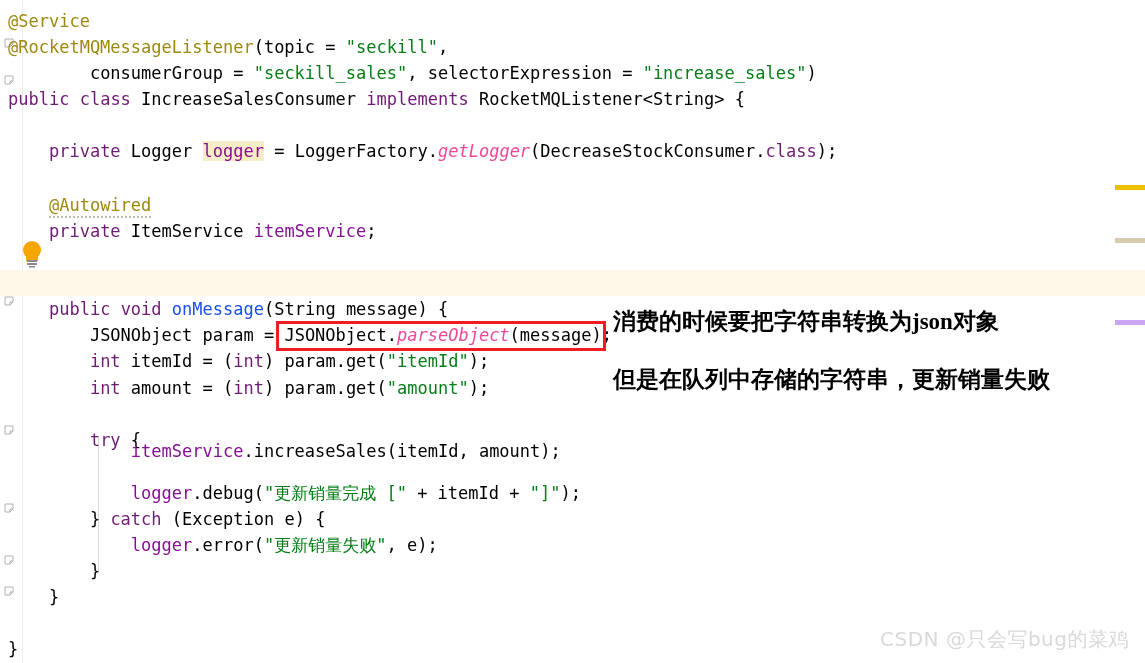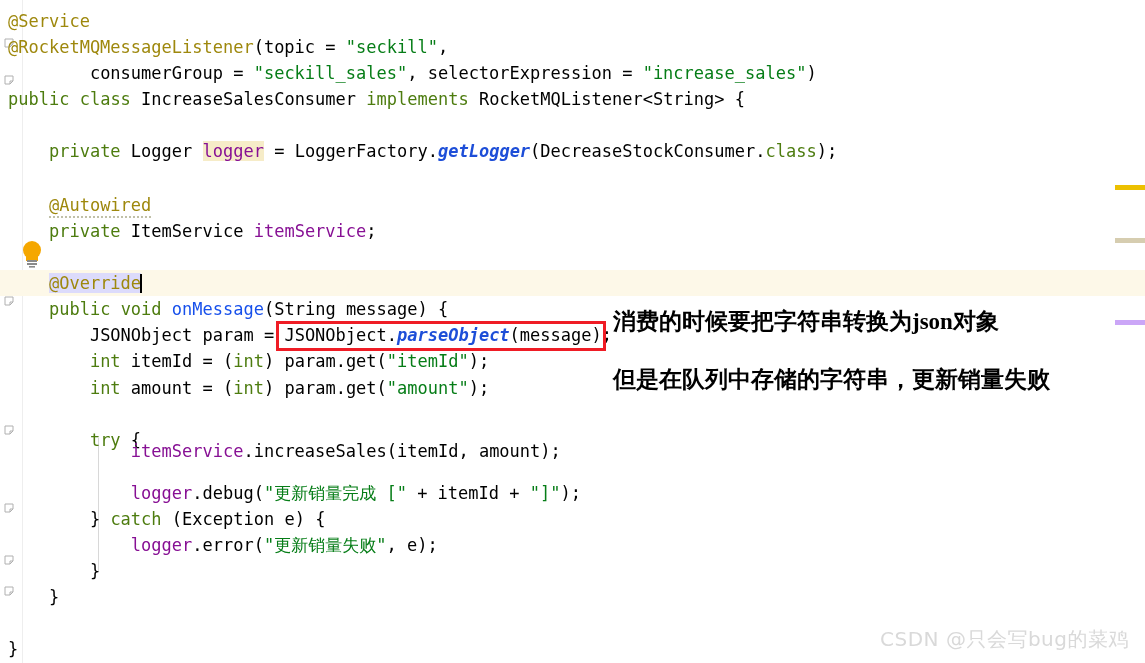--- a/index.html
+++ b/index.html
@@ -60,25 +60,25 @@
     height: 26px;
     line-height: 26px;
     white-space: pre;
     font-size: 17px;
     letter-spacing: 0px;
     color: #000000;
   }
   .line .ind { color: transparent; }
 
   
-  .kw      { color: #4d7c0f; }
+  .kw      { color: #701a75; }
   .anno    { color: #9e880d; }
   .str     { color: #067d17; }
   .field   { color: #871094; }
-  .static-i{ color: #1d4ed8; font-style: italic; font-weight: bold; }
+  .static-i{ color: #ec4899; font-style: italic; }
   .plain   { color: #000000; }
   .num     { color: #1750eb; }
 
   
   .line-highlight {
     position: absolute;
     left: 0;
     width: 1127px;
     height: 26px;
     background: #fdf8e8;
@@ -231,21 +231,20 @@
     <div class="line" style="left:8px; top:60px;"><span class="ind">        </span><span class="plain">consumerGroup</span><span class="plain"> = </span><span class="str">"seckill_sales"</span><span class="plain">, </span><span class="plain">selectorExpression</span><span class="plain"> = </span><span class="str">"increase_sales"</span><span class="plain">)</span></div>
 
     <div class="line" style="left:8px; top:86px;"><span class="kw">public</span><span class="plain"> </span><span class="kw">class</span><span class="plain"> </span><span class="plain">IncreaseSalesConsumer</span><span class="plain"> </span><span class="kw">implements</span><span class="plain"> </span><span class="plain">RocketMQListener&lt;String&gt;</span><span class="plain"> {</span></div>
 
     <div class="line" style="left:8px; top:138px;"><span class="ind">    </span><span class="kw">private</span><span class="plain"> </span><span class="plain">Logger</span><span class="plain"> </span><span class="field ident-hl">logger</span><span class="plain"> = </span><span class="plain">LoggerFactory</span><span class="plain">.</span><span class="static-i">getLogger</span><span class="plain">(</span><span class="plain">DecreaseStockConsumer</span><span class="plain">.</span><span class="kw">class</span><span class="plain">);</span></div>
 
     <div class="line" style="left:8px; top:192px;"><span class="ind">    </span><span class="anno squiggle">@Autowired</span></div>
 
     <div class="line" style="left:8px; top:218px;"><span class="ind">    </span><span class="kw">private</span><span class="plain"> </span><span class="plain">ItemService</span><span class="plain"> </span><span class="field">itemService</span><span class="plain">;</span></div>
 
-    <div class="line" style="left:8px; top:270px;"><span class="ind">    </span><span class="anno selection">@Override</span><span class="caret"></span></div>
 
     <div class="line" style="left:8px; top:296px;"><span class="ind">    </span><span class="kw">public</span><span class="plain"> </span><span class="kw">void</span><span class="plain"> </span><span class="num">onMessage</span><span class="plain">(</span><span class="plain">String</span><span class="plain"> </span><span class="plain">message</span><span class="plain">) {</span></div>
 
     <div class="line" style="left:8px; top:322px;"><span class="ind">        </span><span class="plain">JSONObject</span><span class="plain"> </span><span class="plain">param</span><span class="plain"> = </span><span class="plain">JSONObject</span><span class="plain">.</span><span class="static-i">parseObject</span><span class="plain">(</span><span class="plain">message</span><span class="plain">);</span></div>
 
     <div class="line" style="left:8px; top:348px;"><span class="ind">        </span><span class="kw">int</span><span class="plain"> </span><span class="plain">itemId</span><span class="plain"> = (</span><span class="kw">int</span><span class="plain">) </span><span class="plain">param</span><span class="plain">.</span><span class="plain">get</span><span class="plain">(</span><span class="str">"itemId"</span><span class="plain">);</span></div>
 
     <div class="line" style="left:8px; top:375px;"><span class="ind">        </span><span class="kw">int</span><span class="plain"> </span><span class="plain">amount</span><span class="plain"> = (</span><span class="kw">int</span><span class="plain">) </span><span class="plain">param</span><span class="plain">.</span><span class="plain">get</span><span class="plain">(</span><span class="str">"amount"</span><span class="plain">);</span></div>
 
     <div class="line" style="left:8px; top:427px;"><span class="ind">        </span><span class="kw">try</span><span class="plain"> {</span></div>

